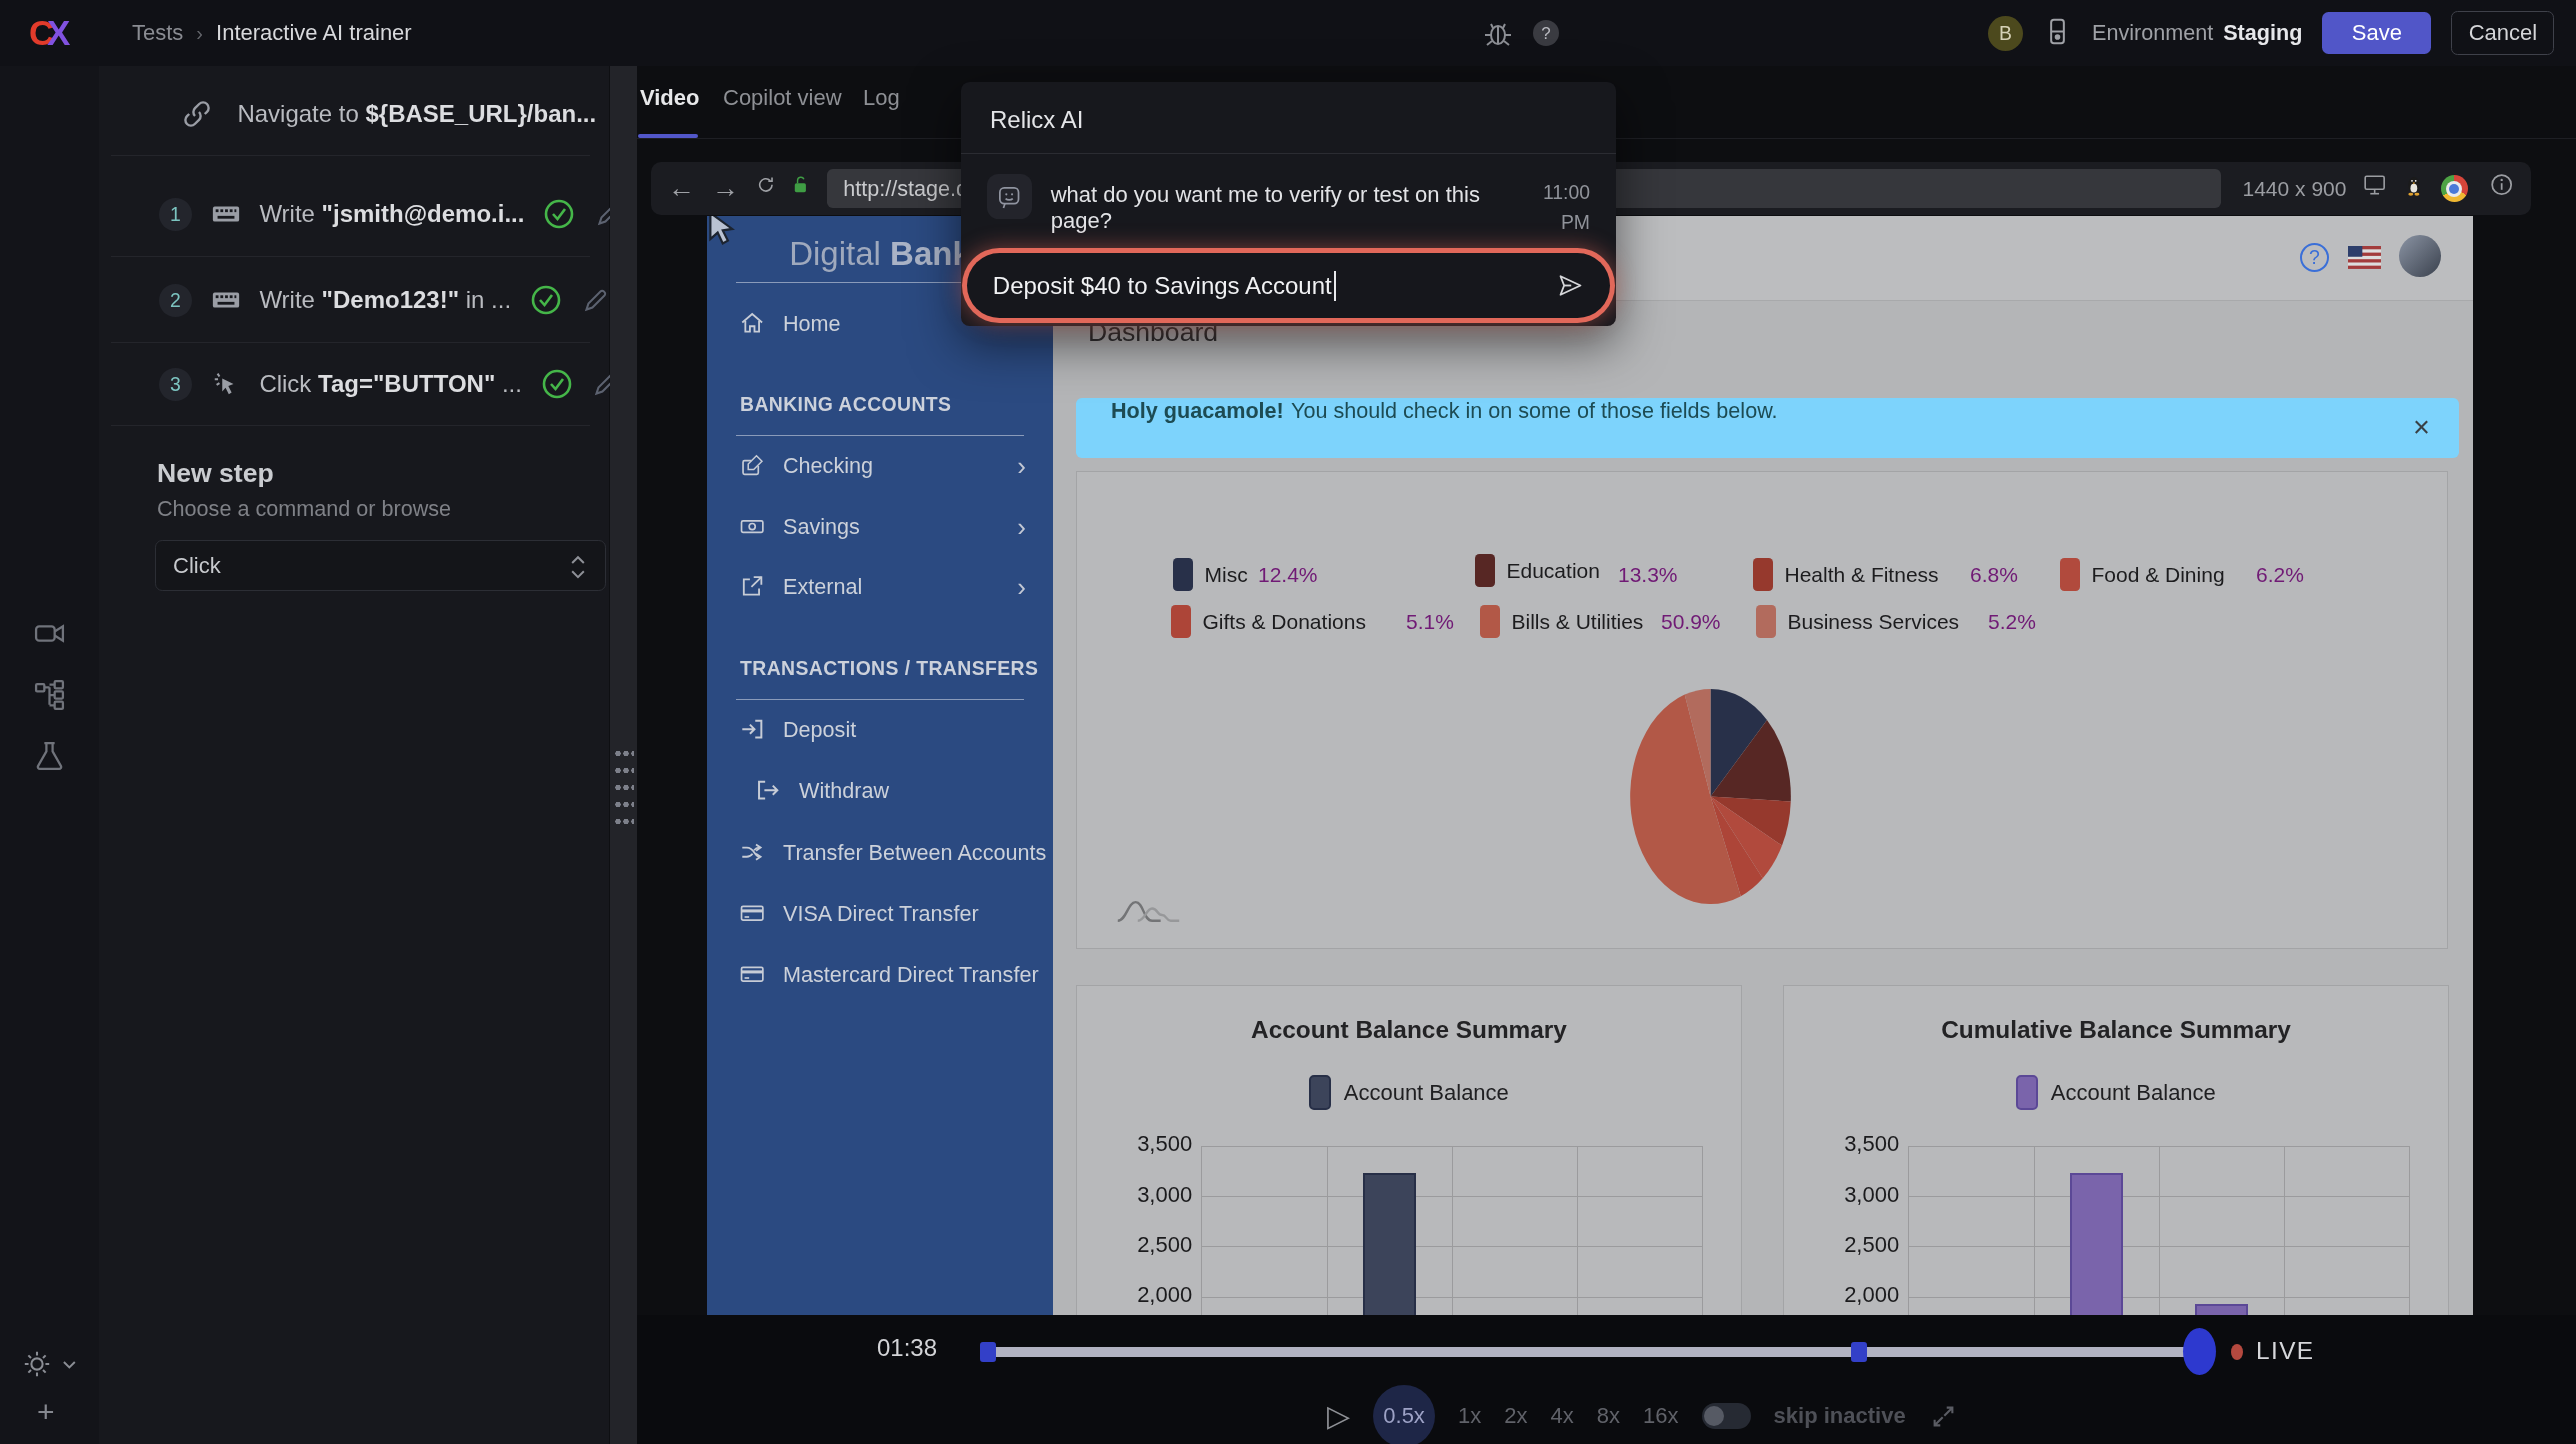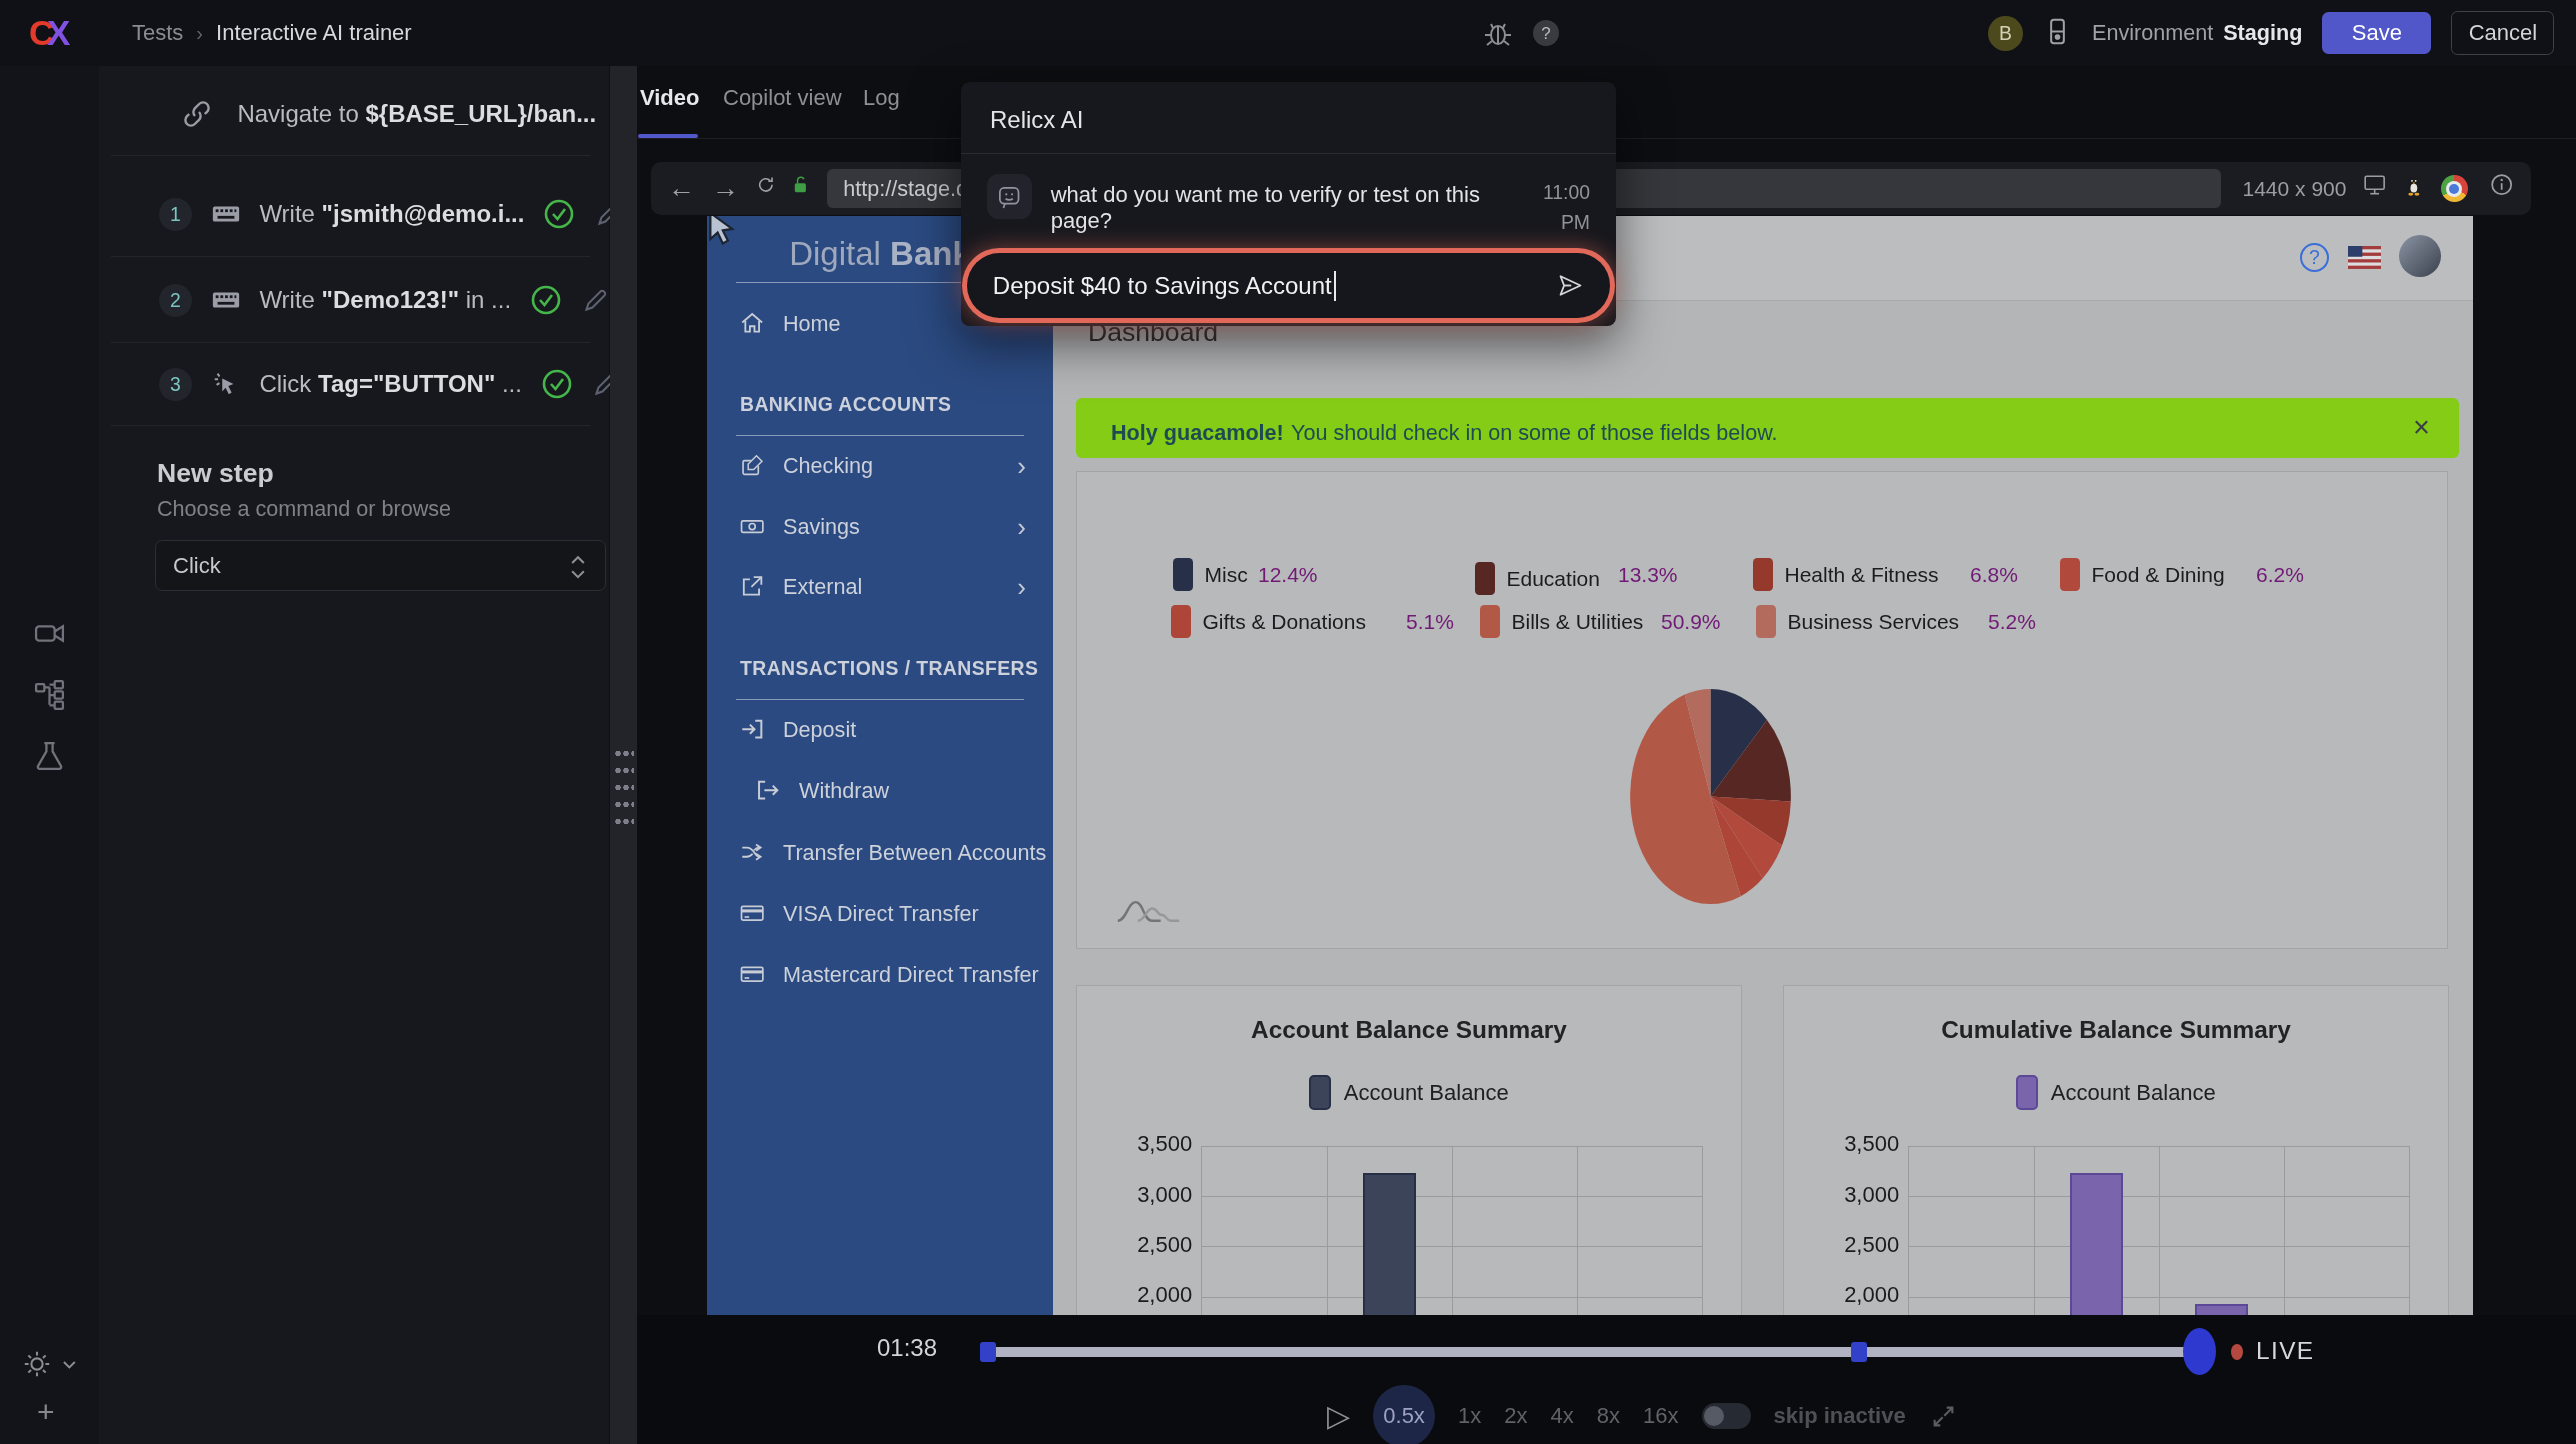--- a/index.html
+++ b/index.html
@@ -85,22 +85,22 @@
   .side-ic{position:absolute;left:33px;width:24.4px;height:24.4px;color:#c7ccd6;}
   .side-label{position:absolute;left:76px;font-size:21.6px;color:#ccd1da;white-space:nowrap;}
   .side-chev{position:absolute;right:27px;font-size:26px;color:#c3c8d4;line-height:1;}
   .side-section{position:absolute;left:33px;font-size:19.4px;font-weight:700;letter-spacing:0.4px;color:#ccd1db;}
   .bank-head{position:absolute;left:346px;right:0;top:0;height:84px;background:#bcbdbf;border-bottom:1.4px solid #a8a9ab;}
   .head-help{position:absolute;width:29px;height:29px;border:2.2px solid #3a6fd8;border-radius:50%;color:#3a6fd8;
              font-size:19.4px;display:flex;align-items:center;justify-content:center;box-sizing:border-box;}
   .bank-avatar{position:absolute;width:42px;height:42px;border-radius:50%;
                background:linear-gradient(135deg,#8b94a4,#3a414d);}
   .page-title{position:absolute;left:381px;top:101px;font-size:26.6px;color:#2e2f31;}
-  .alert{position:absolute;left:369px;top:182px;width:1383px;height:60px;background:#84cc16;border-radius:5.8px;
-         display:flex;align-items:flex-end;box-sizing:border-box;padding:12px 35px;font-size:21.6px;color:#1d4b53;}
+  .alert{position:absolute;left:369px;top:182px;width:1383px;height:60px;background:#7dd3fc;border-radius:5.8px;
+         display:flex;align-items:flex-start;box-sizing:border-box;padding:0 35px;font-size:21.6px;color:#1d4b53;}
   .alert b{margin-right:7.2px;}
   .alert-close{position:absolute;right:29px;top:13px;font-size:29px;color:#394045;}
   .card{position:absolute;background:#b8b9bb;border:1.4px solid #a3a4a6;box-sizing:border-box;}
   .card-title{position:absolute;left:0;top:30px;width:100%;text-align:center;font-size:24.4px;font-weight:600;color:#232325;}
   .lgi{position:absolute;display:flex;align-items:center;gap:11.5px;height:33px;}
   .sw{width:20px;height:33px;border-radius:4.3px;flex:none;}
   .lg-name{font-size:21px;color:#1c1c1e;white-space:nowrap;}
   .lg-pct{position:absolute;font-size:21px;color:#701a75;height:33px;display:flex;align-items:center;}
   .pie-svg{position:absolute;left:551px;top:213px;}
   .spark{position:absolute;left:39px;top:423px;color:#77787b;}
@@ -532,21 +532,21 @@
         <span class="alert-close">×</span>
       </div>
 
       <div class="card" style="left:369px;top:255px;width:1372px;height:478px;">
 
         <div class="lgi" style="left:96px;top:86px;">
           <span class="sw" style="background-color: rgb(40, 48, 73);"></span>
           <span class="lg-name">Misc</span>
         </div>
         <span class="lg-pct" style="left:181px;top:86px;">12.4%</span>
-        <div class="lgi" style="left:398px;top:90px;align-items:center;">
+        <div class="lgi" style="left:398px;top:82px;align-items:center;">
           <span class="sw" style="background-color: rgb(87, 39, 36);"></span>
           <span class="lg-name">Education</span>
         </div>
         <span class="lg-pct" style="left:541px;top:86px;">13.3%</span>
         <div class="lgi" style="left:676px;top:86px;">
           <span class="sw" style="background-color: rgb(150, 57, 45);"></span>
           <span class="lg-name">Health &amp; Fitness</span>
         </div>
         <span class="lg-pct" style="left:893px;top:86px;">6.8%</span>
         <div class="lgi" style="left:983px;top:86px;">

